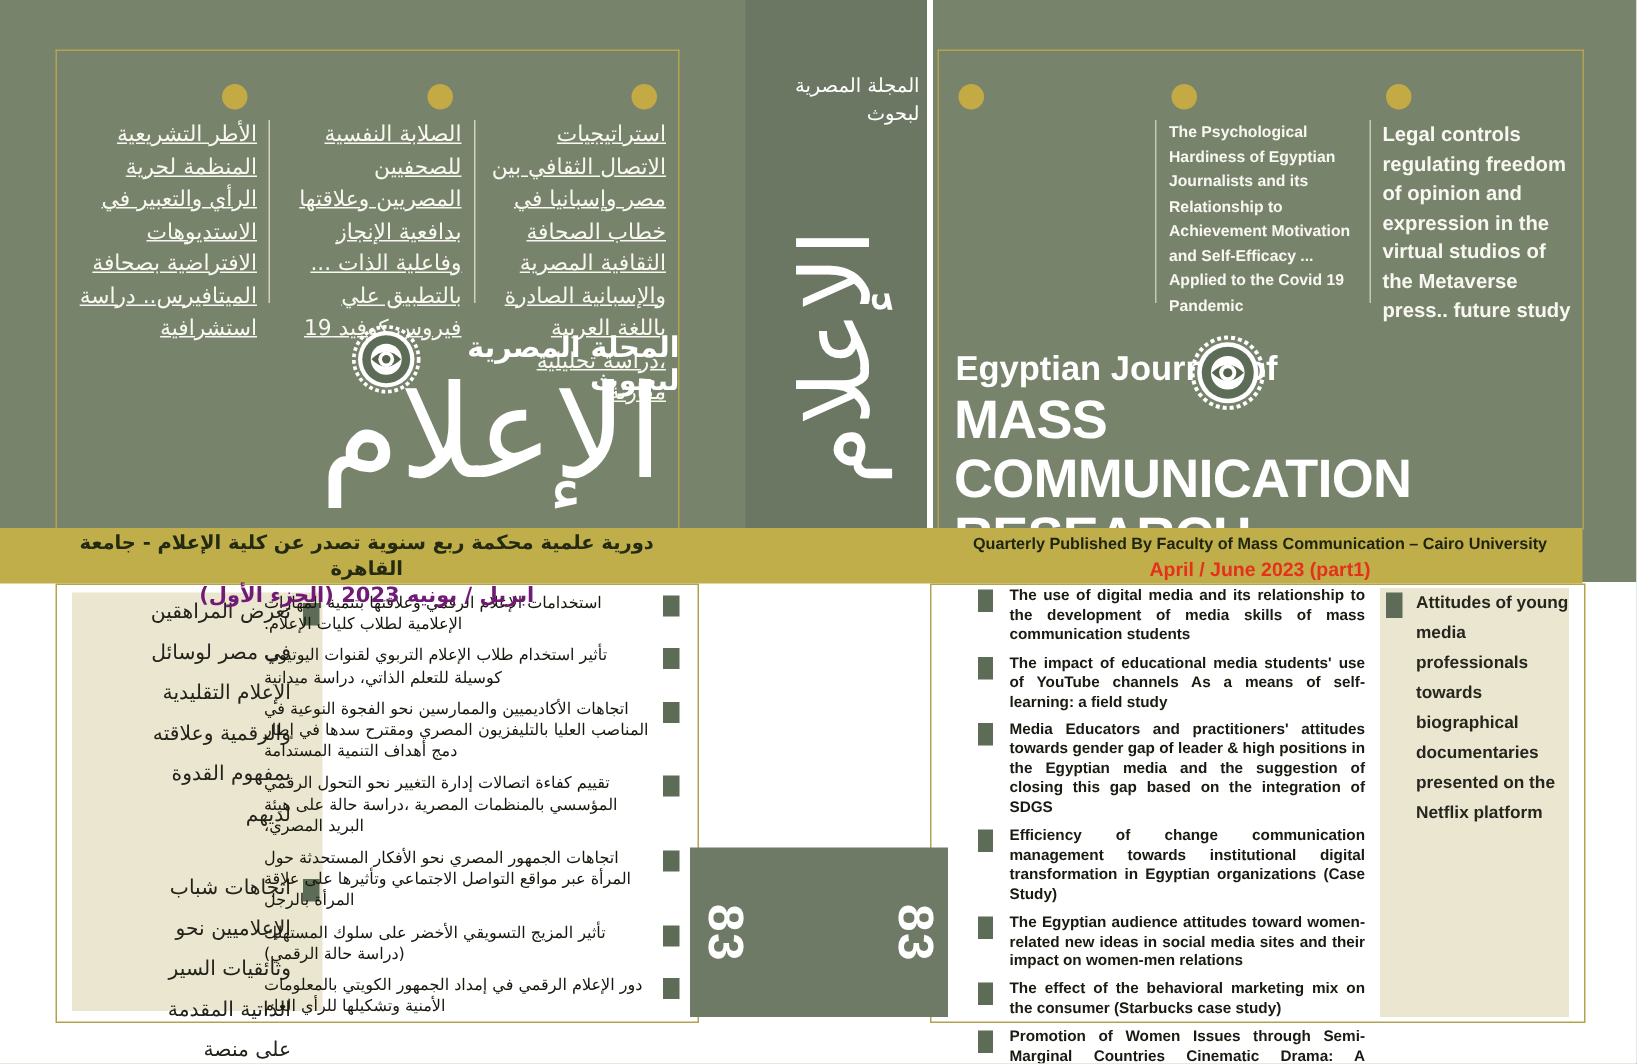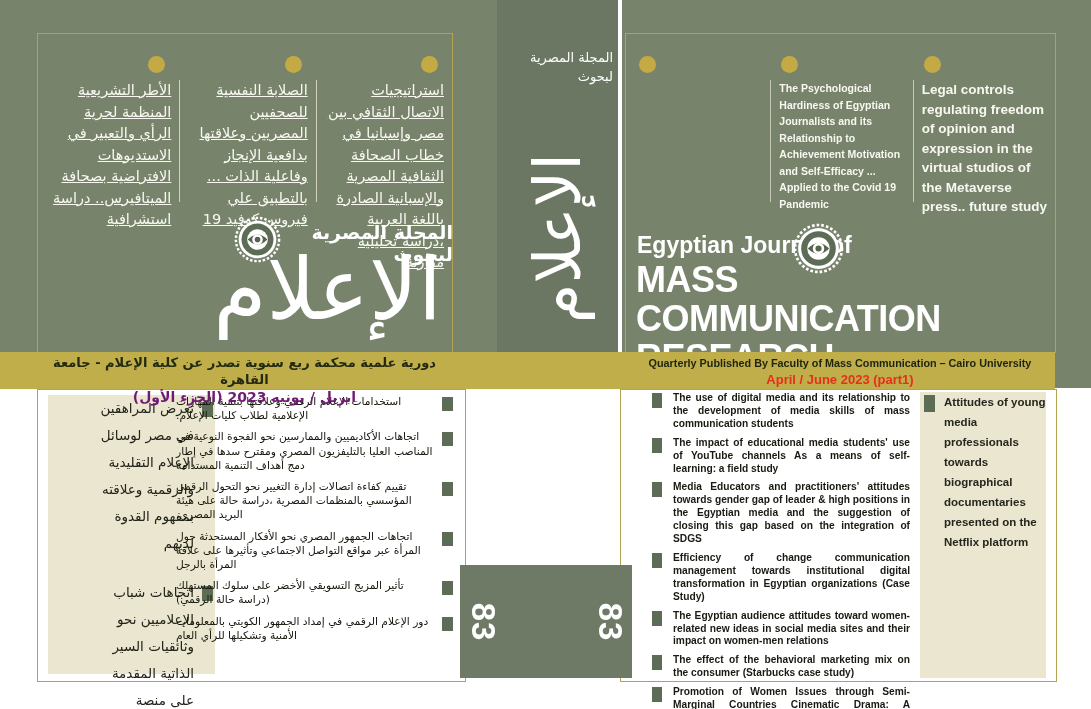--- a/index.html
+++ b/index.html
@@ -205,20 +205,21 @@
 
   <div class="abs cream cream-left">
     <ul class="plain sb-ar">
       <li>تعرض المراهقين في مصر لوسائل الإعلام التقليدية والرقمية وعلاقته بمفهوم القدوة لديهم</li>
       <li>اتجاهات شباب الإعلاميين نحو وثائقيات السير الذاتية المقدمة على منصة Netflix</li>
     </ul>
   </div>
 
   <ul class="abs plain list-ar">
     <li>استخدامات الإعلام الرقمي وعلاقتها بتنمية المهارات الإعلامية لطلاب كليات الإعلام.</li>
+    <li>تأثير استخدام طلاب الإعلام التربوي لقنوات اليوتيوب كوسيلة للتعلم الذاتي، دراسة ميدانية</li>
     <li>اتجاهات الأكاديميين والممارسين نحو الفجوة النوعية في المناصب العليا بالتليفزيون المصري ومقترح سدها في إطار دمج أهداف التنمية المستدامة</li>
     <li>تقييم كفاءة اتصالات إدارة التغيير نحو التحول الرقمي المؤسسي بالمنظمات المصرية ،دراسة حالة على هيئة البريد المصري،</li>
     <li>اتجاهات الجمهور المصري نحو الأفكار المستحدثة حول المرأة عبر مواقع التواصل الاجتماعي وتأثيرها على علاقة المرأة بالرجل</li>
     <li>تأثير المزيج التسويقي الأخضر على سلوك المستهلك (دراسة حالة الرقمي)</li>
     <li>دور الإعلام الرقمي في إمداد الجمهور الكويتي بالمعلومات الأمنية وتشكيلها للرأي العام</li>
   </ul>
 
   <ul class="abs plain list-en">
     <li lang="en">The use of digital media and its relationship to the development of media skills of mass communication students</li>
     <li lang="en">The impact of educational media students' use of YouTube channels As a means of self-learning: a field study</li>

